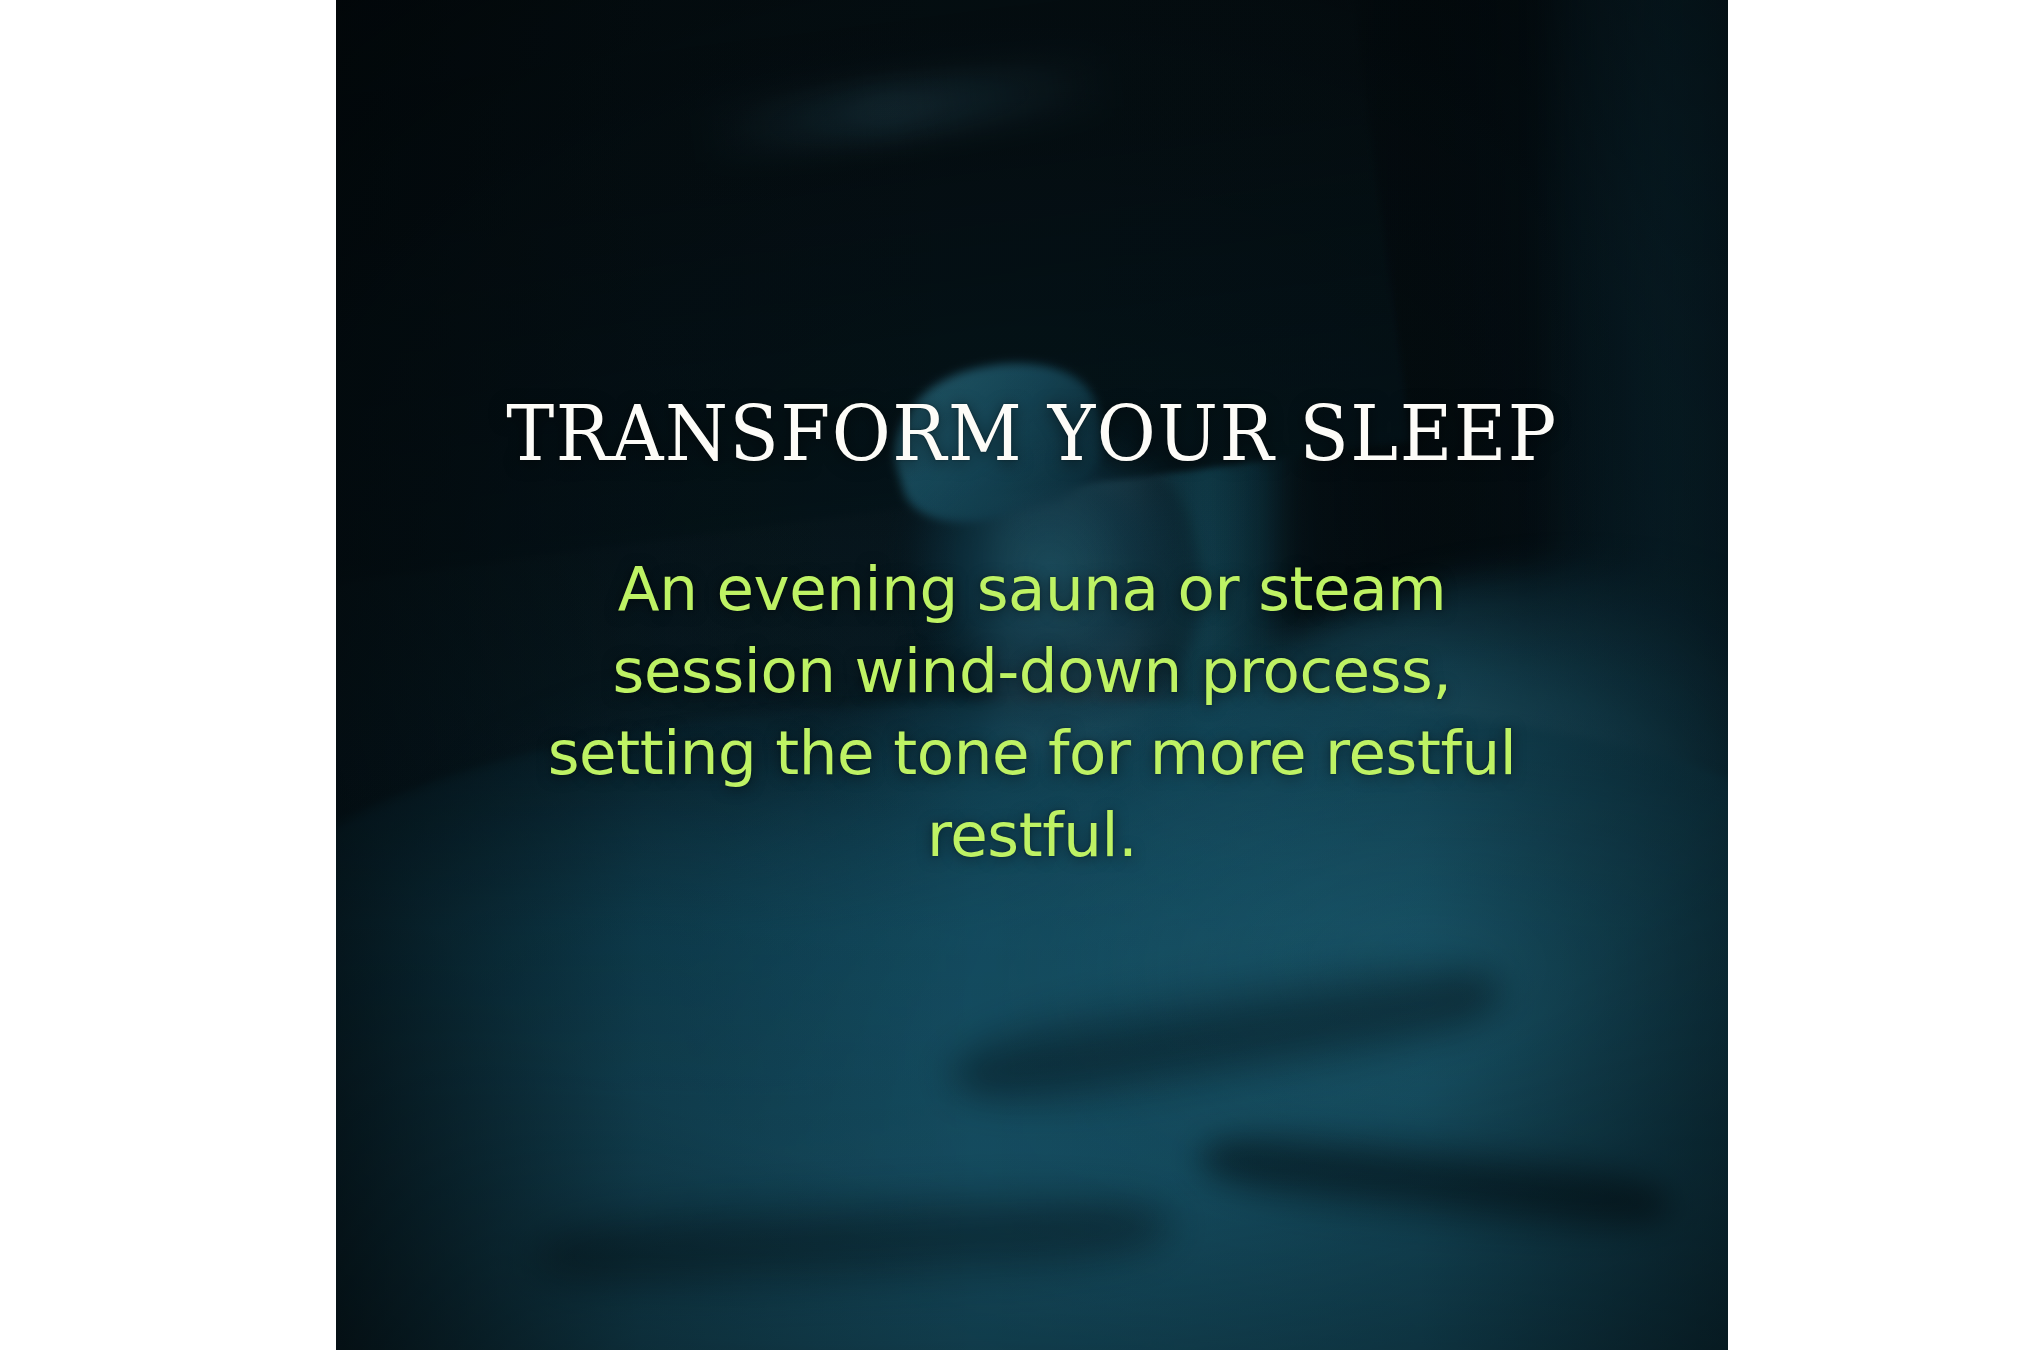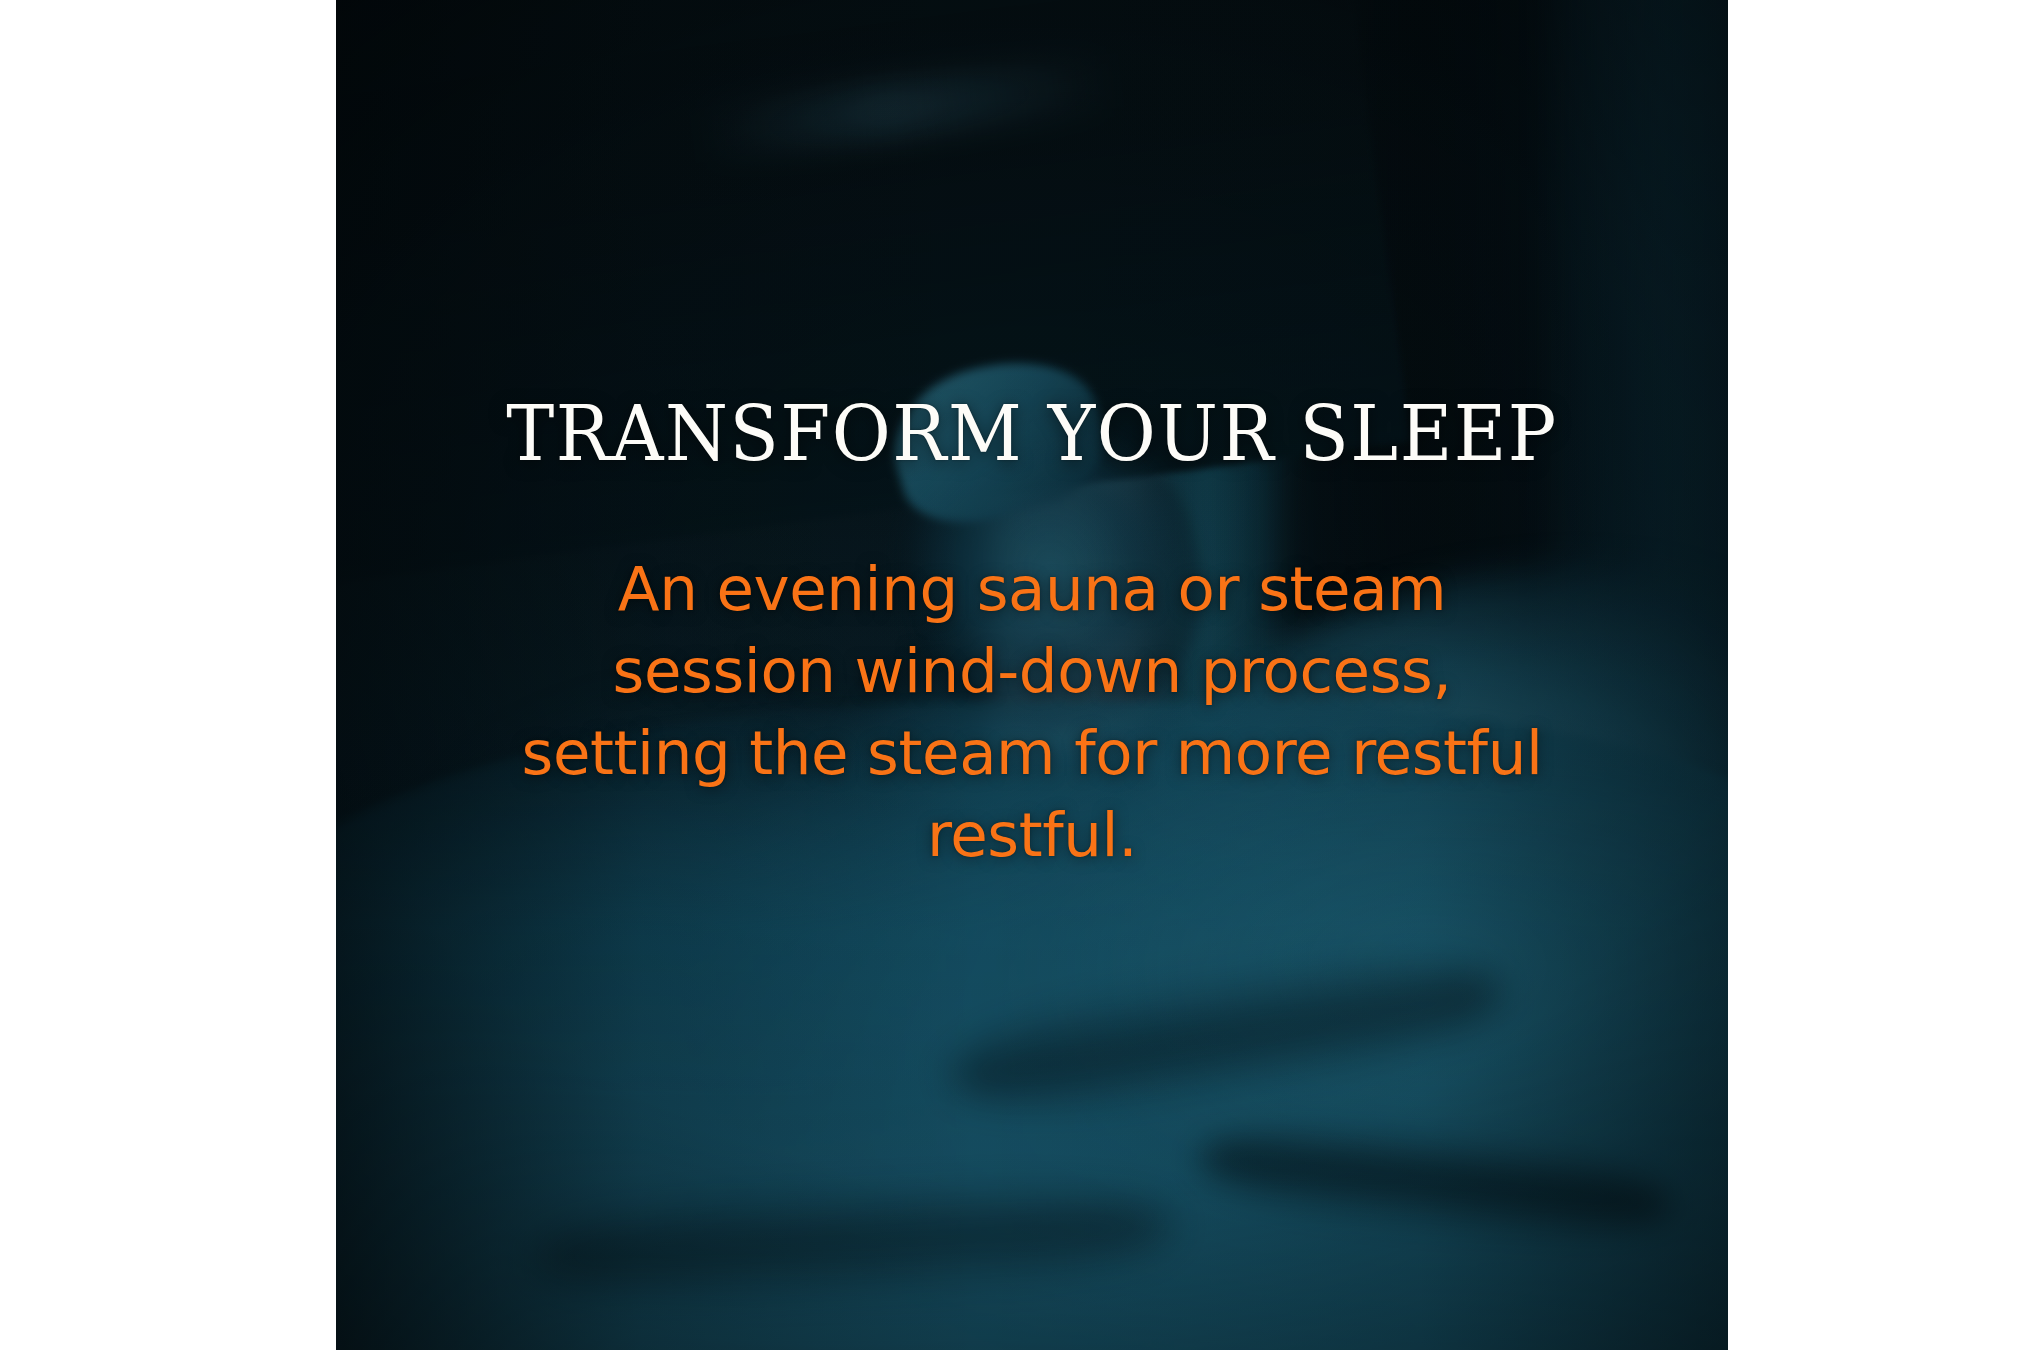--- a/index.html
+++ b/index.html
@@ -313,21 +313,21 @@
     top: 548px;
     left: 50%;
     transform: translateX(-50%);
     width: 1060px;
     text-align: center;
     font-family: "DejaVu Sans", "Liberation Sans", sans-serif;
     font-weight: 400;
     font-size: 61px;
     line-height: 1.345;
     letter-spacing: -0.4px;
-    color: #f97316;
+    color: #bef264;
     text-shadow: 0 2px 14px rgba(0,0,0,0.5), 0 0 3px rgba(0,0,0,0.3);
   }
   .body-copy .ln { display: block; }
 </style>
 </head>
 <body>
 
 <div class="page">
 
   <div class="social-card">
@@ -355,20 +355,20 @@
       <div class="ph-vignette"></div>
     </div>
 
     <div class="overlay">
 
       <div class="headline">TRANSFORM YOUR SLEEP</div>
 
       <div class="body-copy">
         <span class="ln">An evening sauna or steam</span>
         <span class="ln">session wind-down process,</span>
-        <span class="ln">setting the steam for more restful</span>
+        <span class="ln">setting the tone for more restful</span>
         <span class="ln">restful.</span>
       </div>
 
     </div>
 
   </div>
 </div>
 
 </body></html>

